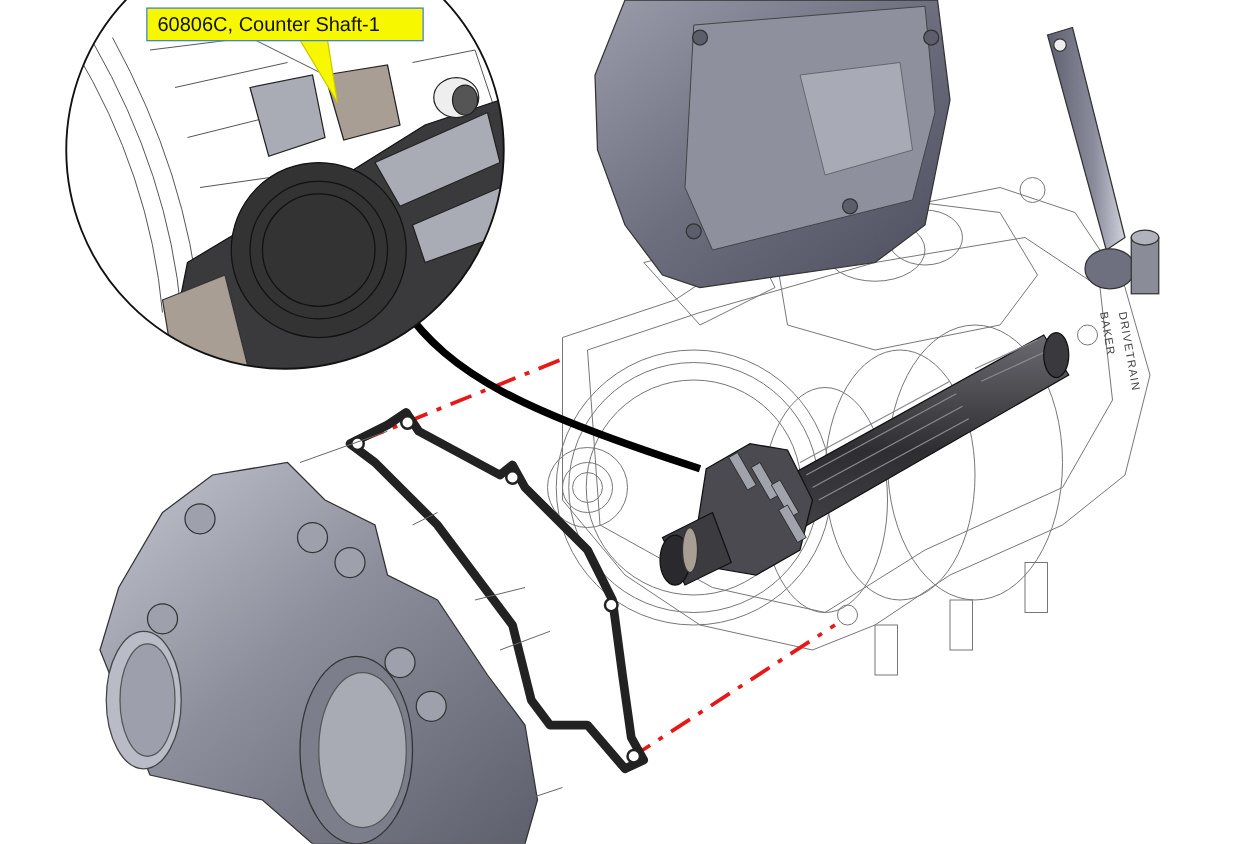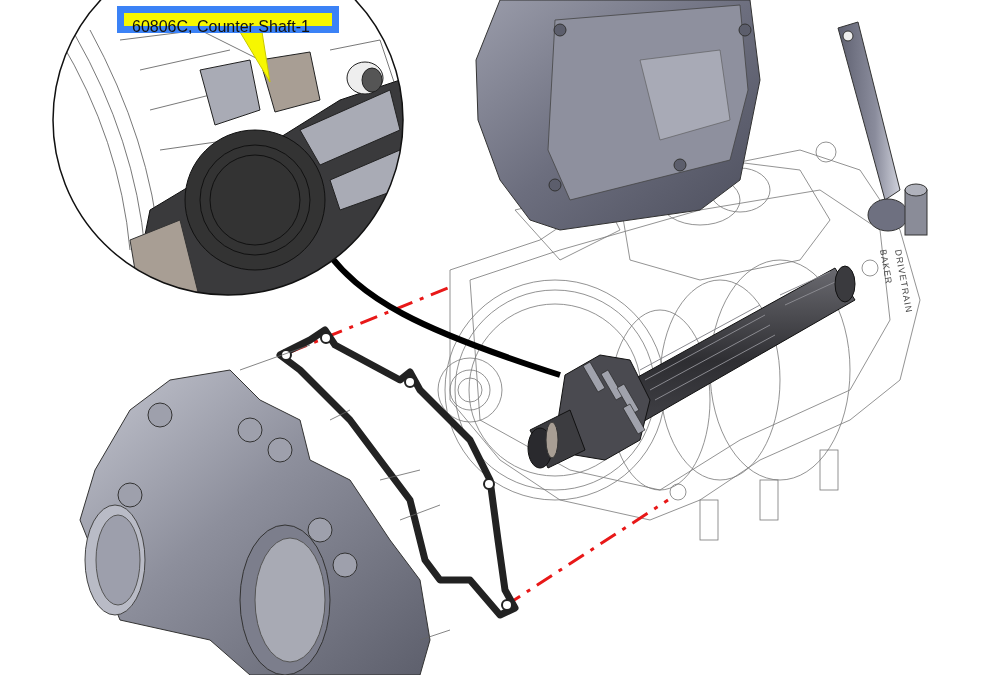--- a/index.html
+++ b/index.html
@@ -1,20 +1,20 @@
 <!DOCTYPE html>
 <html><head>
 <meta charset="utf-8">
 <style>
   html, body { margin: 0; padding: 0; background: #ffffff; }
   body { width: 1000px; height: 675px; overflow: hidden; position: relative; font-family: "Liberation Sans", sans-serif; }
   #stage { position: absolute; left: 0; top: 0; width: 1000px; height: 675px; }
   .callout {
     position: absolute; left: 117px; top: 6px; width: 222px; height: 27px;
-    background: #f7f700; border: 7px solid #3b82f6;
+    background: #f7f700; border: 1px solid #3b82f6;
     font-family: "Liberation Sans", sans-serif; font-size: 16px; color: #111;
     line-height: 27px; padding-left: 8px; box-sizing: border-box; white-space: nowrap;
   }
 </style>
 </head>
 <body>
 
 <div id="stage">
 <svg width="1000" height="675" viewBox="0 0 1000 675" xmlns="http://www.w3.org/2000/svg">
   <defs>

